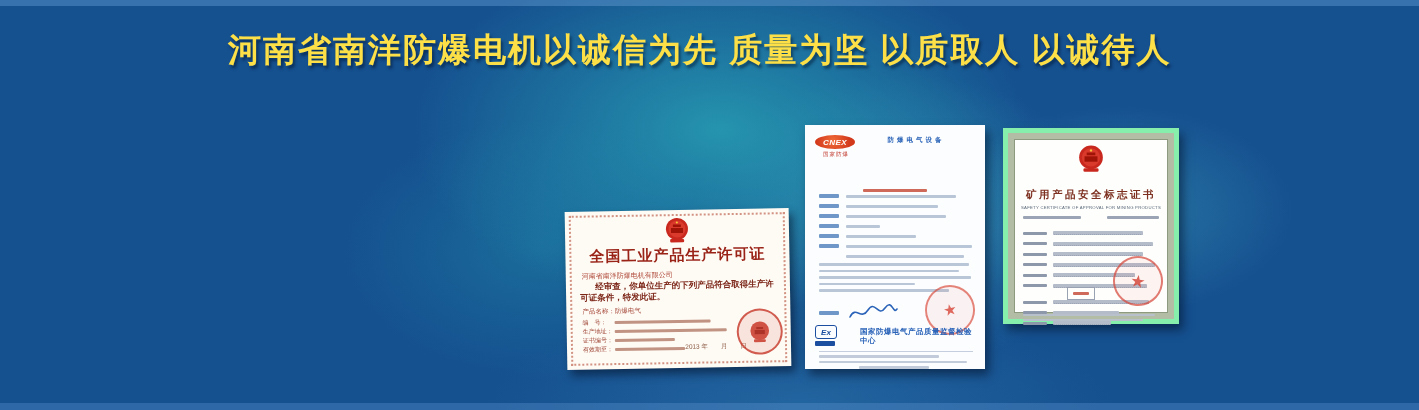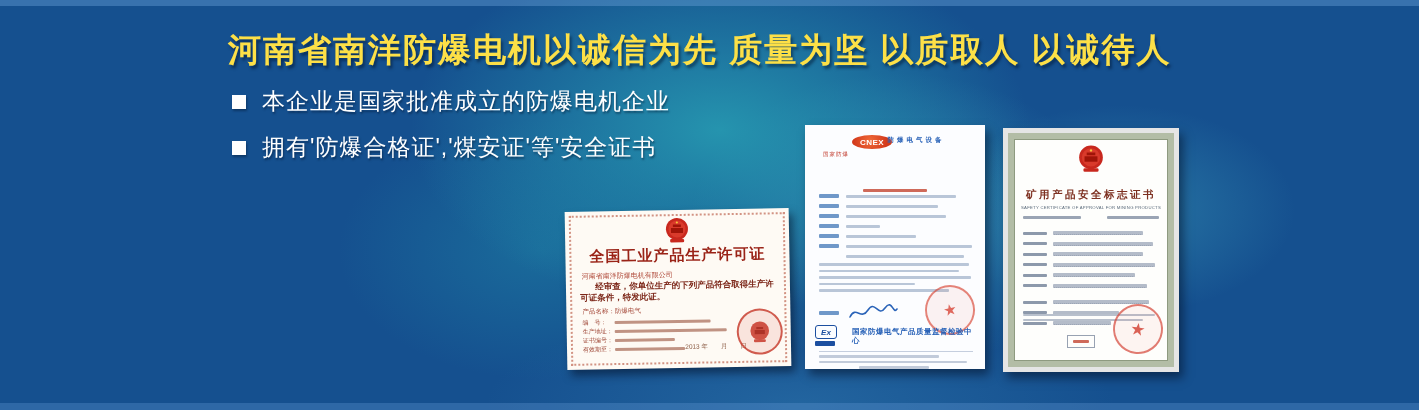--- a/index.html
+++ b/index.html
@@ -49,51 +49,51 @@
     border:2px solid rgba(197,57,43,.8);display:flex;align-items:center;justify-content:center;
     background:rgba(214,72,56,.12);}
   .c1-seal svg{opacity:.85;}
 
   
   .cert2{left:805px;top:125px;width:180px;height:244px;background:#fcfdff;padding:0;}
   .c2-head{position:absolute;left:10px;top:10px;right:10px;display:flex;}
   .cnex{width:42px;flex:0 0 auto;text-align:center;}
   .cnex-oval{width:40px;height:14px;border-radius:50%;
     background:radial-gradient(circle at 45% 40%, #f06a38, #d33a1c 70%);
-    color:#fff;font-size:8px;font-weight:700;
-    display:flex;align-items:center;justify-content:center;letter-spacing:.5px;margin-left:37px;}
+    color:#fff;font-size:8px;font-weight:700;font-style:italic;
+    display:flex;align-items:center;justify-content:center;letter-spacing:.5px;}
   .cnex-cap{font-size:5.5px;color:#c0392b;margin-top:2px;letter-spacing:1px;}
   .c2-titleblock{flex:1;text-align:center;padding-top:1px;}
   .c2-header{font-size:6.5px;color:#2a63b8;letter-spacing:3px;font-weight:700;}
   .c2-title{font-size:16.5px;color:#1d5cab;font-weight:700;letter-spacing:4px;margin-top:3px;}
   .c2-certno{position:absolute;left:0;right:0;top:56px;text-align:center;}
   .c2-certno .bar{background:#cf6a5a;width:64px;height:3px;}
   .c2-rows{position:absolute;left:14px;right:12px;top:66px;}
   .c2-row{display:flex;align-items:center;height:10px;}
   .c2-row .lbl{width:20px;height:3.5px;background:#6f98c9;border-radius:1px;flex:0 0 auto;margin-right:7px;}
   .c2-row .bar{background:#b9c6d8;}
   .c2-para{position:absolute;left:14px;right:12px;top:138px;}
   .c2-para .bar{display:block;background:#b9c6d8;margin-bottom:4px;}
   .c2-sig{position:absolute;left:14px;top:178px;display:flex;align-items:center;}
   .c2-sig .lbl{width:20px;height:3.5px;background:#6f98c9;border-radius:1px;margin-right:8px;}
   .c2-seal{position:absolute;right:10px;top:160px;width:46px;height:46px;border-radius:50%;
     border:2px solid rgba(216,70,56,.65);color:rgba(216,70,56,.8);
     display:flex;align-items:center;justify-content:center;font-size:15px;
     background:rgba(230,90,70,.07);transform:rotate(-12deg);}
   .c2-footer{position:absolute;left:10px;right:10px;top:200px;display:flex;align-items:center;}
-  .ex-badge{width:22px;flex:0 0 auto;text-align:right;margin-right:15px;}
+  .ex-badge{width:22px;flex:0 0 auto;text-align:right;margin-right:23px;}
   .ex-box{width:20px;height:12px;border:1.5px solid #1c4fa0;border-radius:3px;color:#1c4fa0;
     font-size:8px;font-weight:700;font-style:italic;display:flex;align-items:center;justify-content:center;}
   .ex-strip{width:20px;height:5px;background:#1c4fa0;margin-top:2px;border-radius:1px;}
   .c2-org{font-size:7.5px;font-weight:700;color:#2a63b8;letter-spacing:.5px;line-height:1.2;}
   .c2-footlines{position:absolute;left:14px;right:12px;top:226px;border-top:1px solid #c5cede;padding-top:3px;}
   .c2-footlines .bar{display:block;background:#c2cbda;height:2.5px;margin-bottom:3px;}
 
   
-  .cert3{left:1003px;top:128px;width:176px;height:244px;background:#e5e5e5;}
+  .cert3{left:1003px;top:128px;width:176px;height:196px;background:#86efac;}
   .c3-frame{position:absolute;inset:5px;border:6px solid #b3bda6;
     background:#fefefc;box-shadow:inset 0 0 0 1px #8e9a80;}
   .c3-emblem{position:absolute;left:50%;top:16px;transform:translateX(-50%);}
   .c3-title{position:absolute;left:0;right:0;top:60px;text-align:center;
     font-size:10.5px;font-weight:700;color:#7d3020;letter-spacing:2.5px;}
   .c3-sub{position:absolute;left:0;right:0;top:76px;text-align:center;
     font-size:5px;color:#5a6a7a;transform:scale(.85);letter-spacing:.3px;}
   .c3-certrow{position:absolute;left:20px;right:20px;top:88px;display:flex;justify-content:space-between;}
   .c3-certrow .bar{background:#9aa4b4;height:2.5px;}
   .c3-rows{position:absolute;left:20px;right:20px;top:100px;}
@@ -112,30 +112,20 @@
 </head>
 <body>
 
 <div class="stage">
   <div class="glow"></div>
   <div class="band top"></div>
   <div class="band bottom"></div>
 
   <h1 class="headline">河南省南洋防爆电机以诚信为先 质量为坚 以质取人 以诚待人</h1>
 
-  <ul class="bullets">
-    <li class="bullet">
-      <span class="sq"></span>
-      <span class="btxt">本企业是国家批准成立的防爆电机企业</span>
-    </li>
-    <li class="bullet">
-      <span class="sq"></span>
-      <span class="btxt">拥有'防爆合格证','煤安证'等'安全证书</span>
-    </li>
-  </ul>
 
   <div class="cert cert1">
     <div class="c1-frame"></div>
     <svg class="c1-emblem" width="26" height="27" viewBox="0 0 26 27">
       <circle cx="13" cy="12" r="11" fill="#c8281e"></circle>
       <circle cx="13" cy="12" r="8.5" fill="#d93a2b"></circle>
       <rect x="7" y="11" width="12" height="5" fill="#a01408"></rect>
       <rect x="9" y="7.5" width="8" height="2.5" fill="#a01408"></rect>
       <circle cx="13" cy="5.5" r="1.1" fill="#f5c13d"></circle>
       <rect x="6" y="22" width="14" height="3.4" rx="1.2" fill="#c8281e"></rect>

